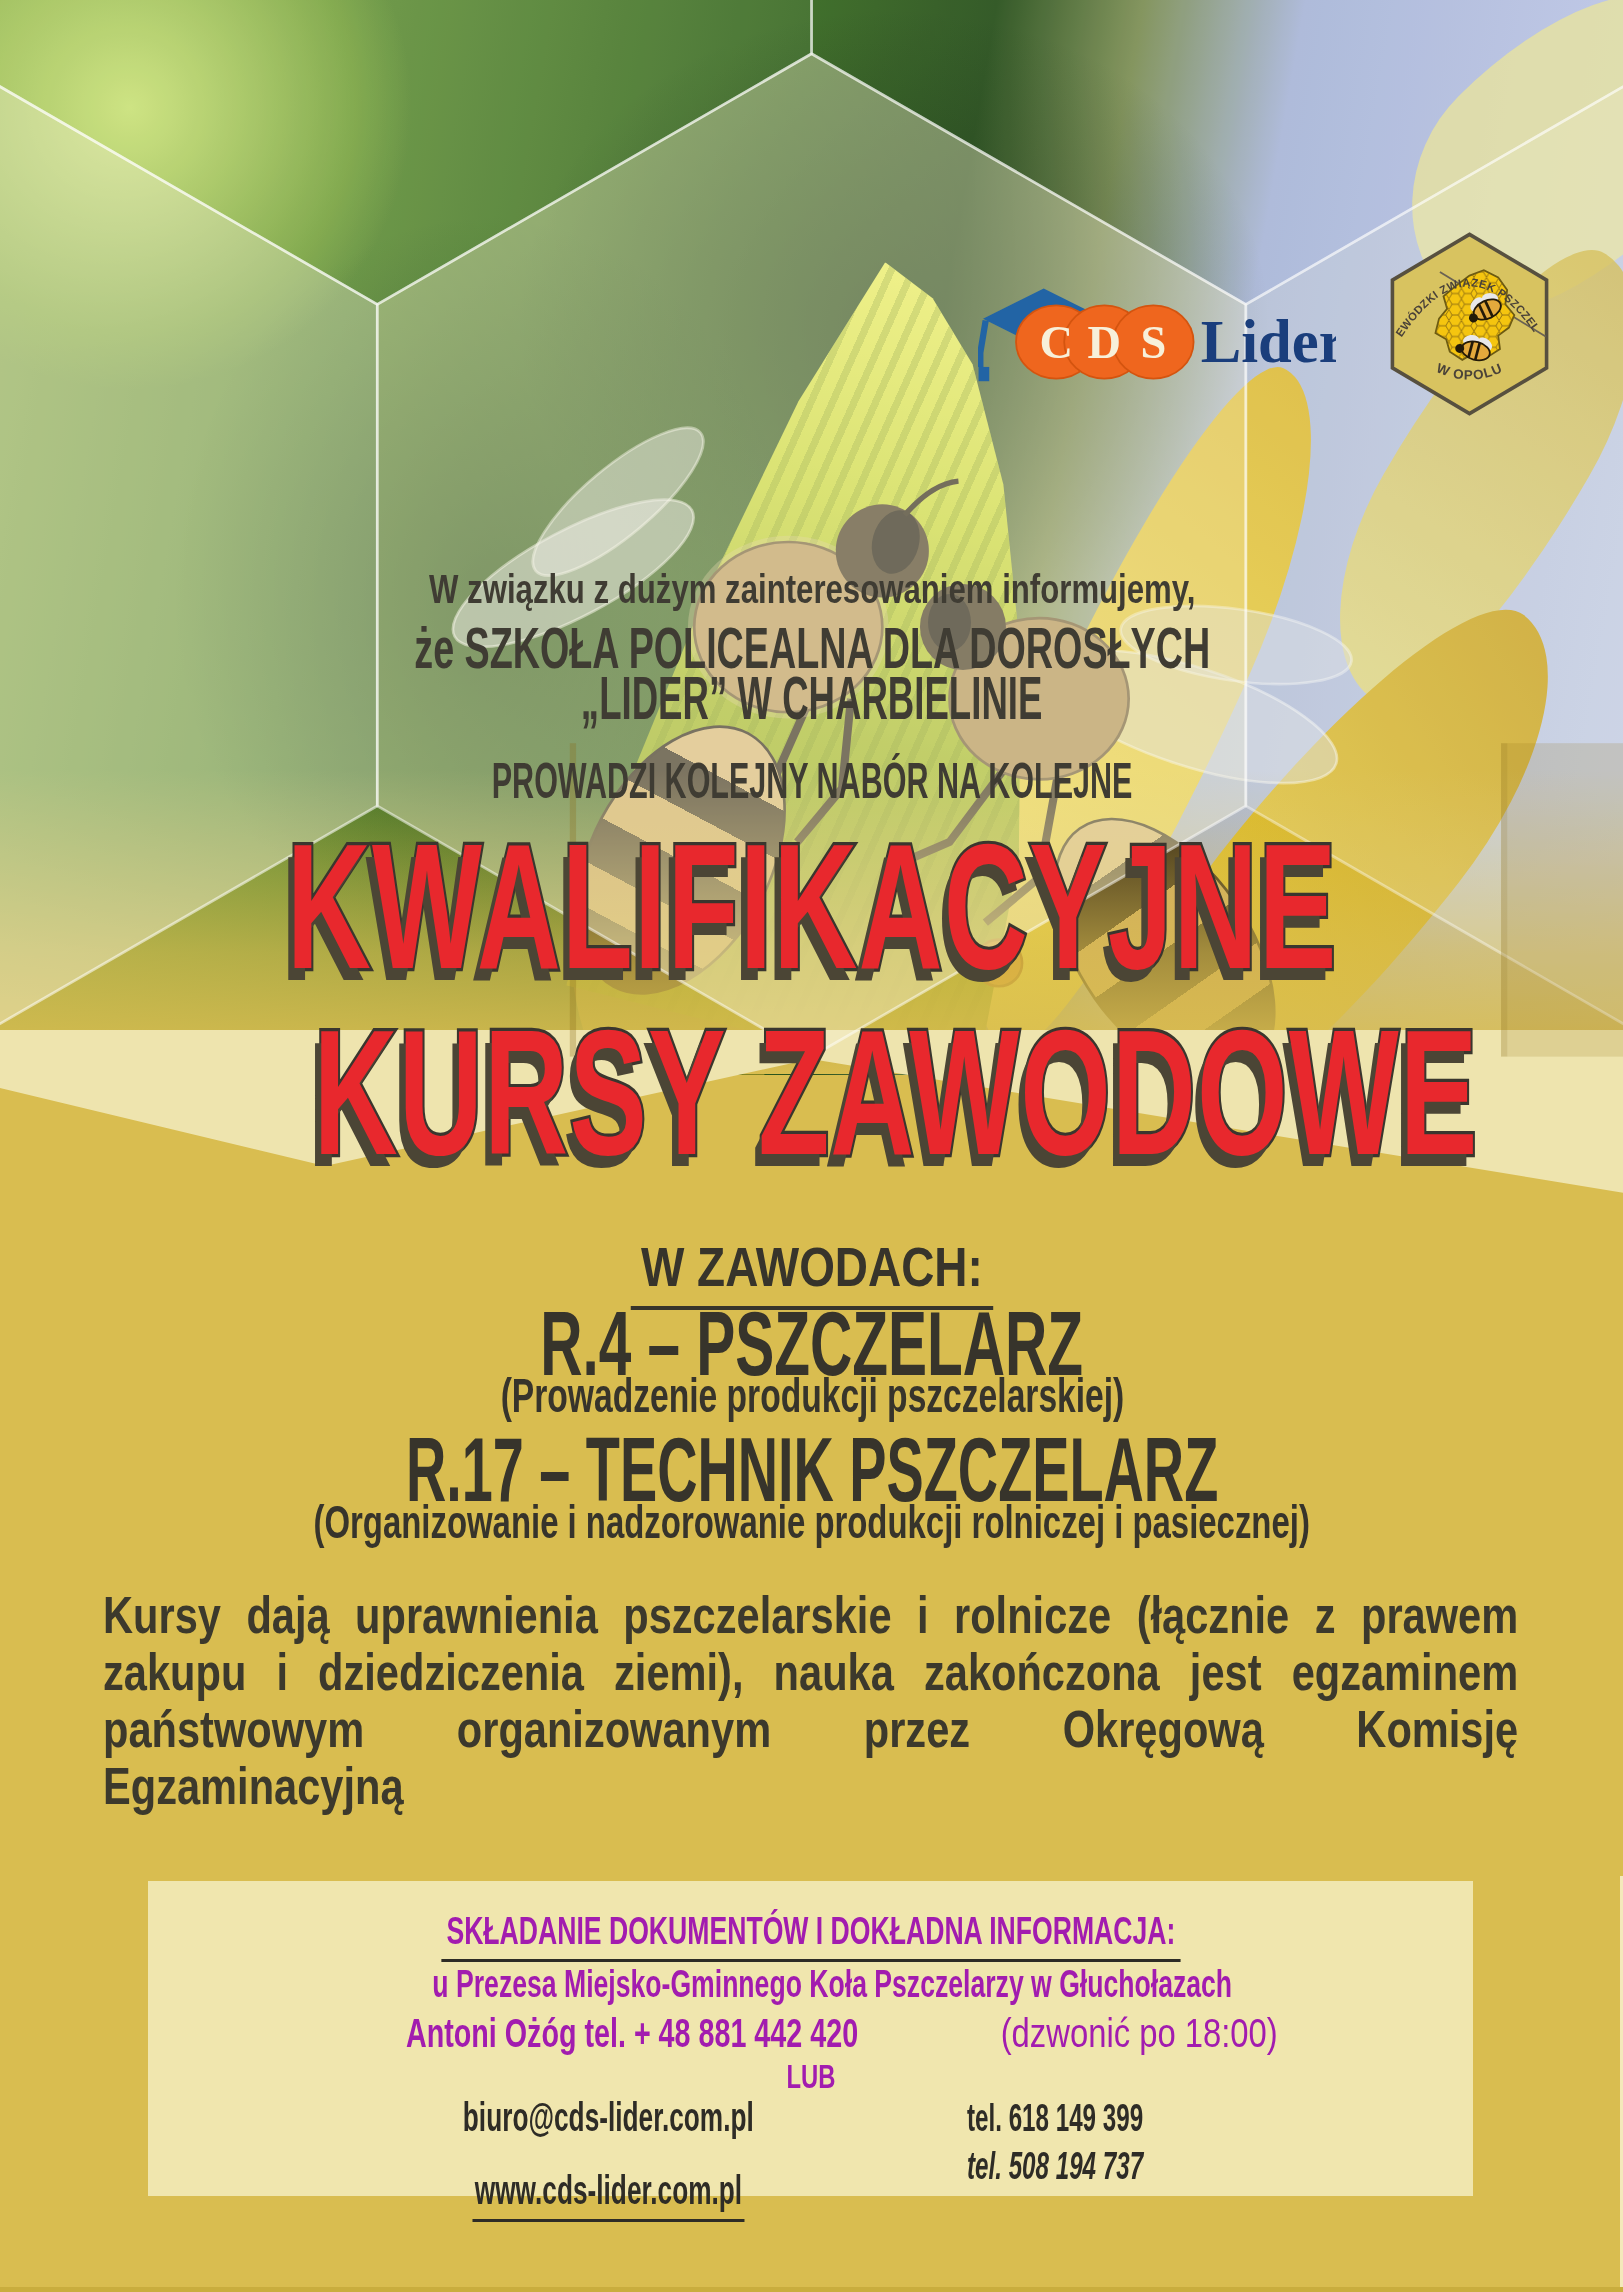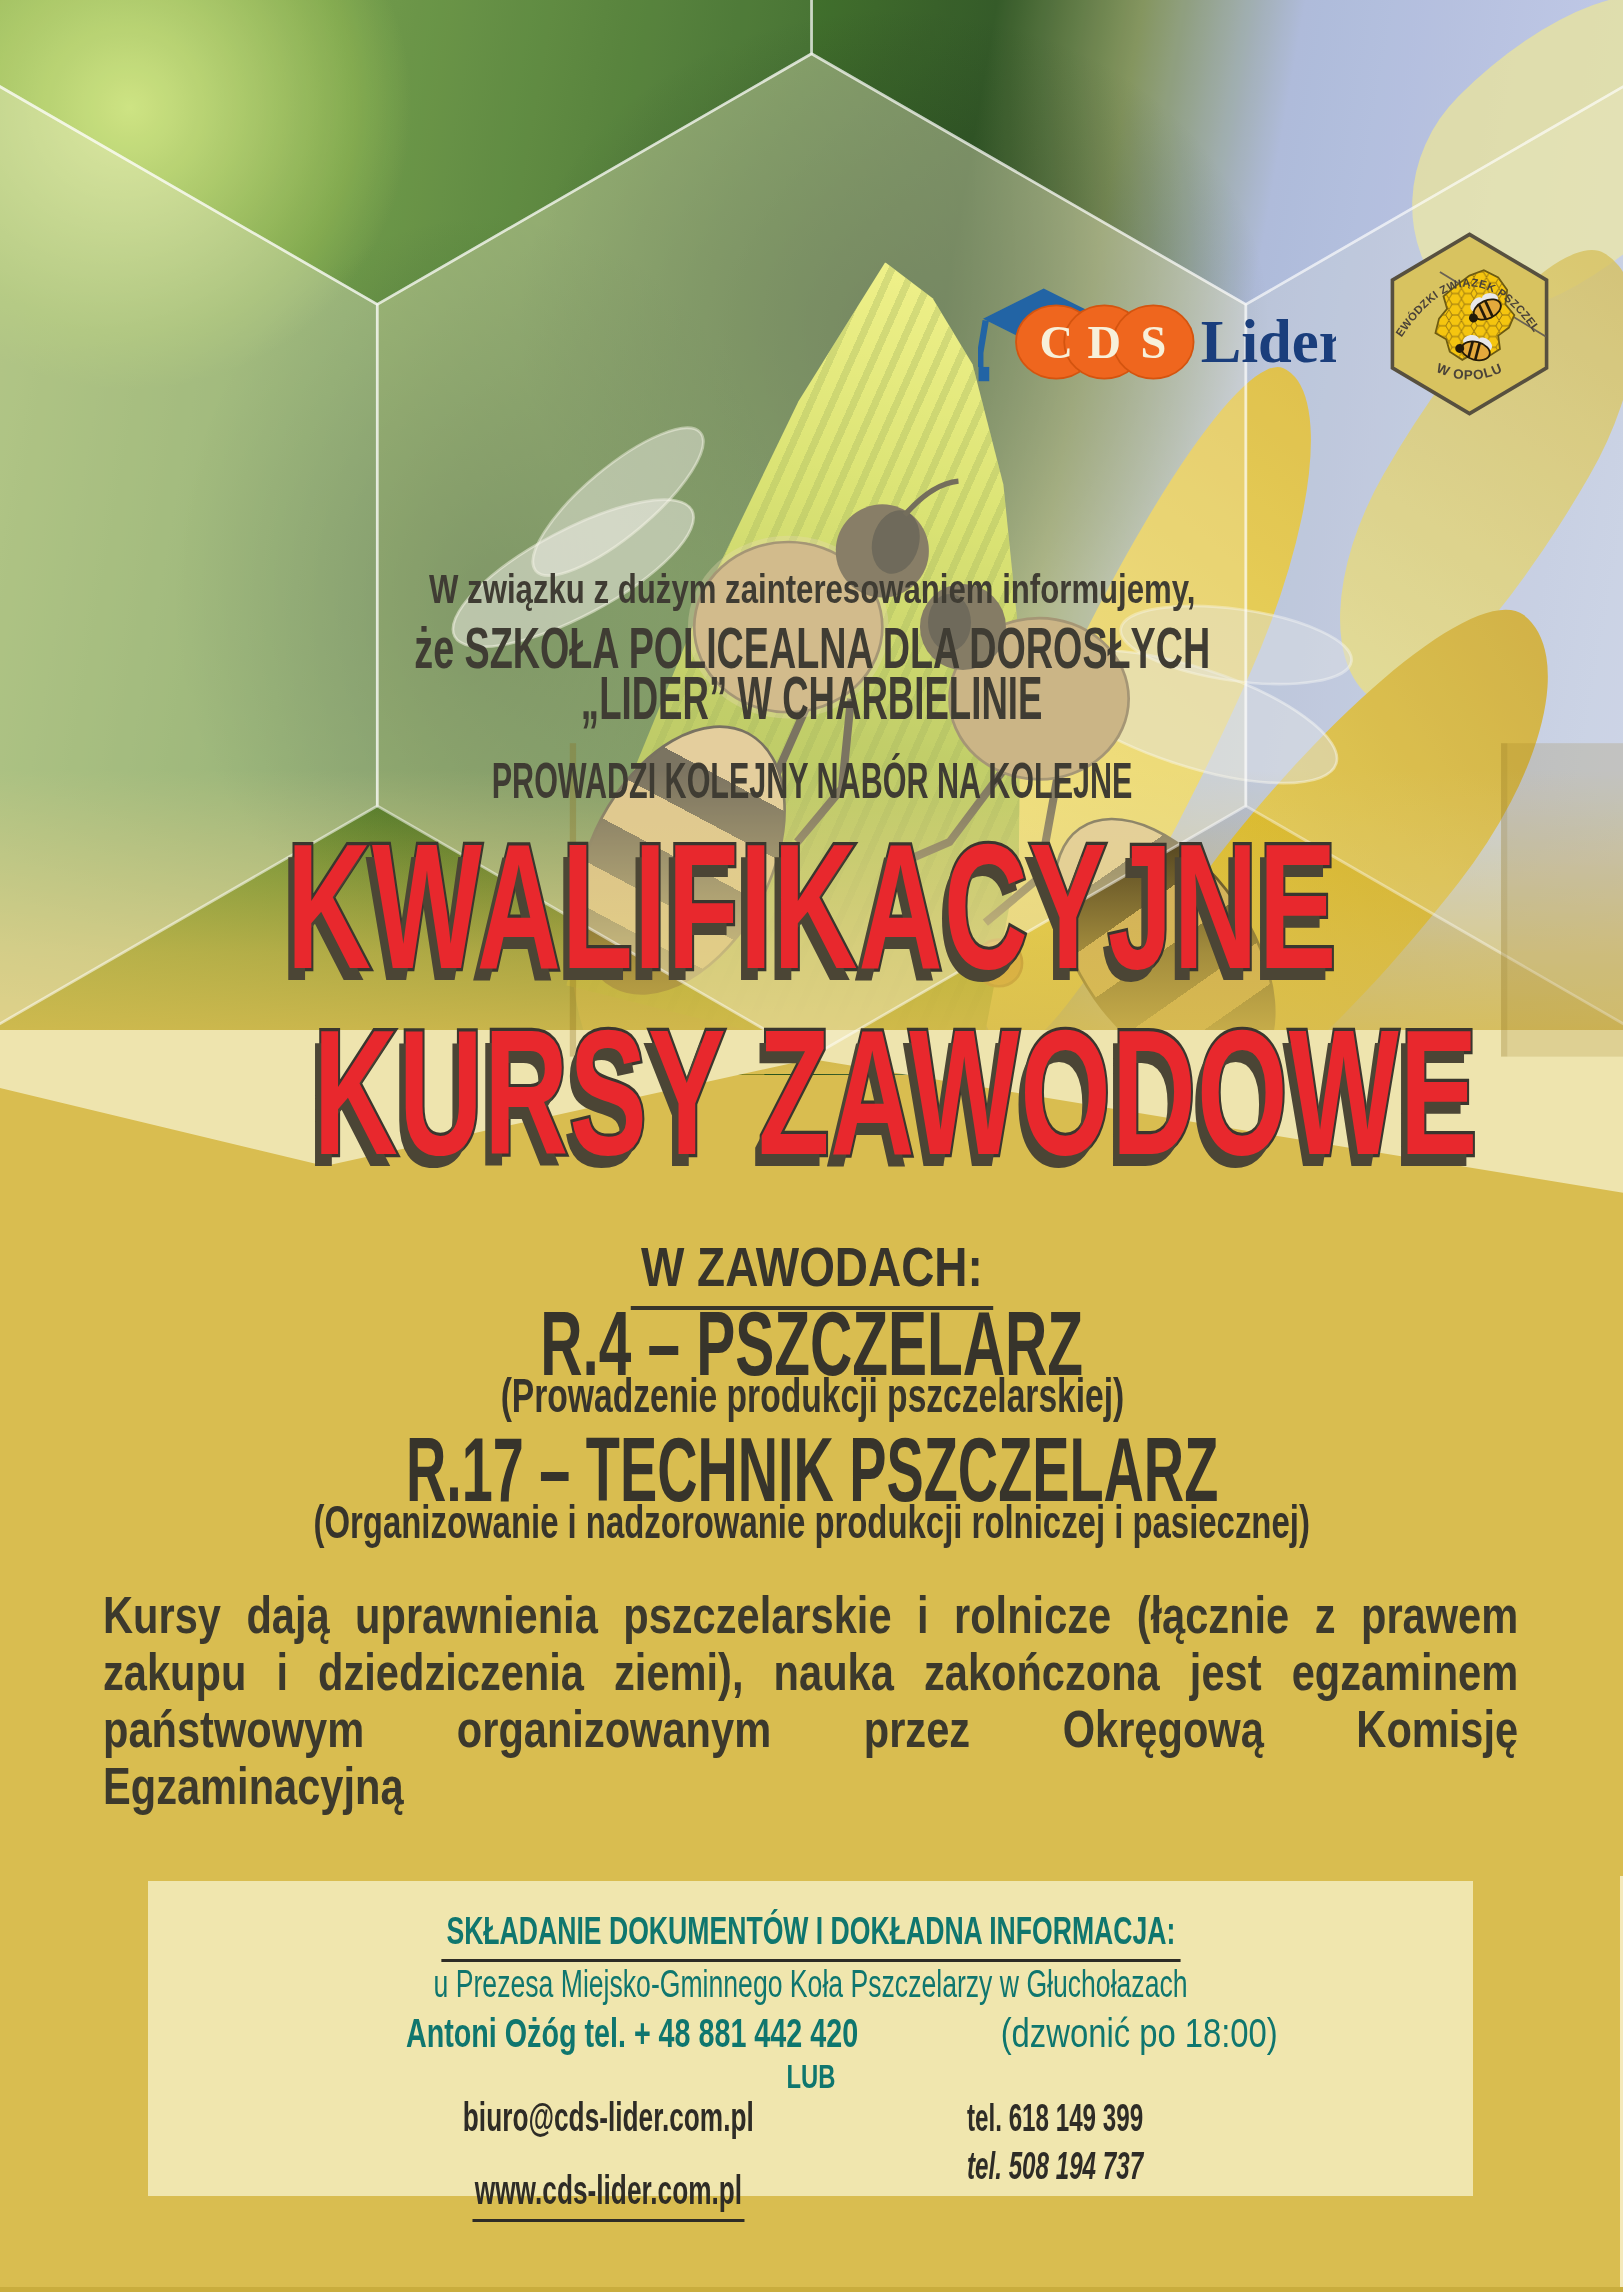--- a/index.html
+++ b/index.html
@@ -60,24 +60,24 @@
   .jobsub1{top:1368px;}
   .job2{top:1419px;}
   .jobsub2{top:1494px;font-size:47px;}
   
   .para{position:absolute;left:103px;top:1587px;width:1769px;transform:scaleX(.80);transform-origin:left top;
     font-size:52px;line-height:57px;font-weight:700;color:#3c392c;}
   .para .jline{text-align:justify;text-align-last:justify;}
   .para .jlast{text-align:left;text-align-last:left;}
   
   .cbox{position:absolute;left:148px;top:1881px;width:1325px;height:315px;background:#f0e6ae;}
-  .crow{position:absolute;left:0;width:1325px;text-align:center;white-space:nowrap;color:#0f766e;}
+  .crow{position:absolute;left:0;width:1325px;text-align:center;white-space:nowrap;color:#a21caf;}
   .chead{top:29px;font-size:38px;font-weight:700;}
   .chead .cx{border-bottom:3.6px solid #2e2c26;padding:0 7.2px 6.3px;}
-  .cl1{top:82px;font-size:38px;font-weight:400;}
+  .cl1{top:82px;font-size:38px;font-weight:700;margin-left:22px;}
   .cl2{top:129px;font-size:41px;font-weight:700;text-align:center;}
   .cl2 .note{font-weight:400;--sx:.8;}
   .club{top:176px;font-size:34px;font-weight:700;text-align:center;}
   .ccell{position:absolute;white-space:nowrap;text-align:center;color:#2e2c26;font-weight:700;}
   .cemail{left:133px;top:213px;width:654px;font-size:41px;}
   .cwww{left:133px;top:262px;width:654px;font-size:41px;margin-top:24px;}
   .cwww .cx{border-bottom:3.6px solid #2e2c26;padding:0 3.6px 4.5px;}
   .ctel1{left:663px;top:215px;width:489px;font-size:39px;}
   .ctel2{left:663px;top:263px;width:489px;font-size:39px;font-style:italic;}
   

